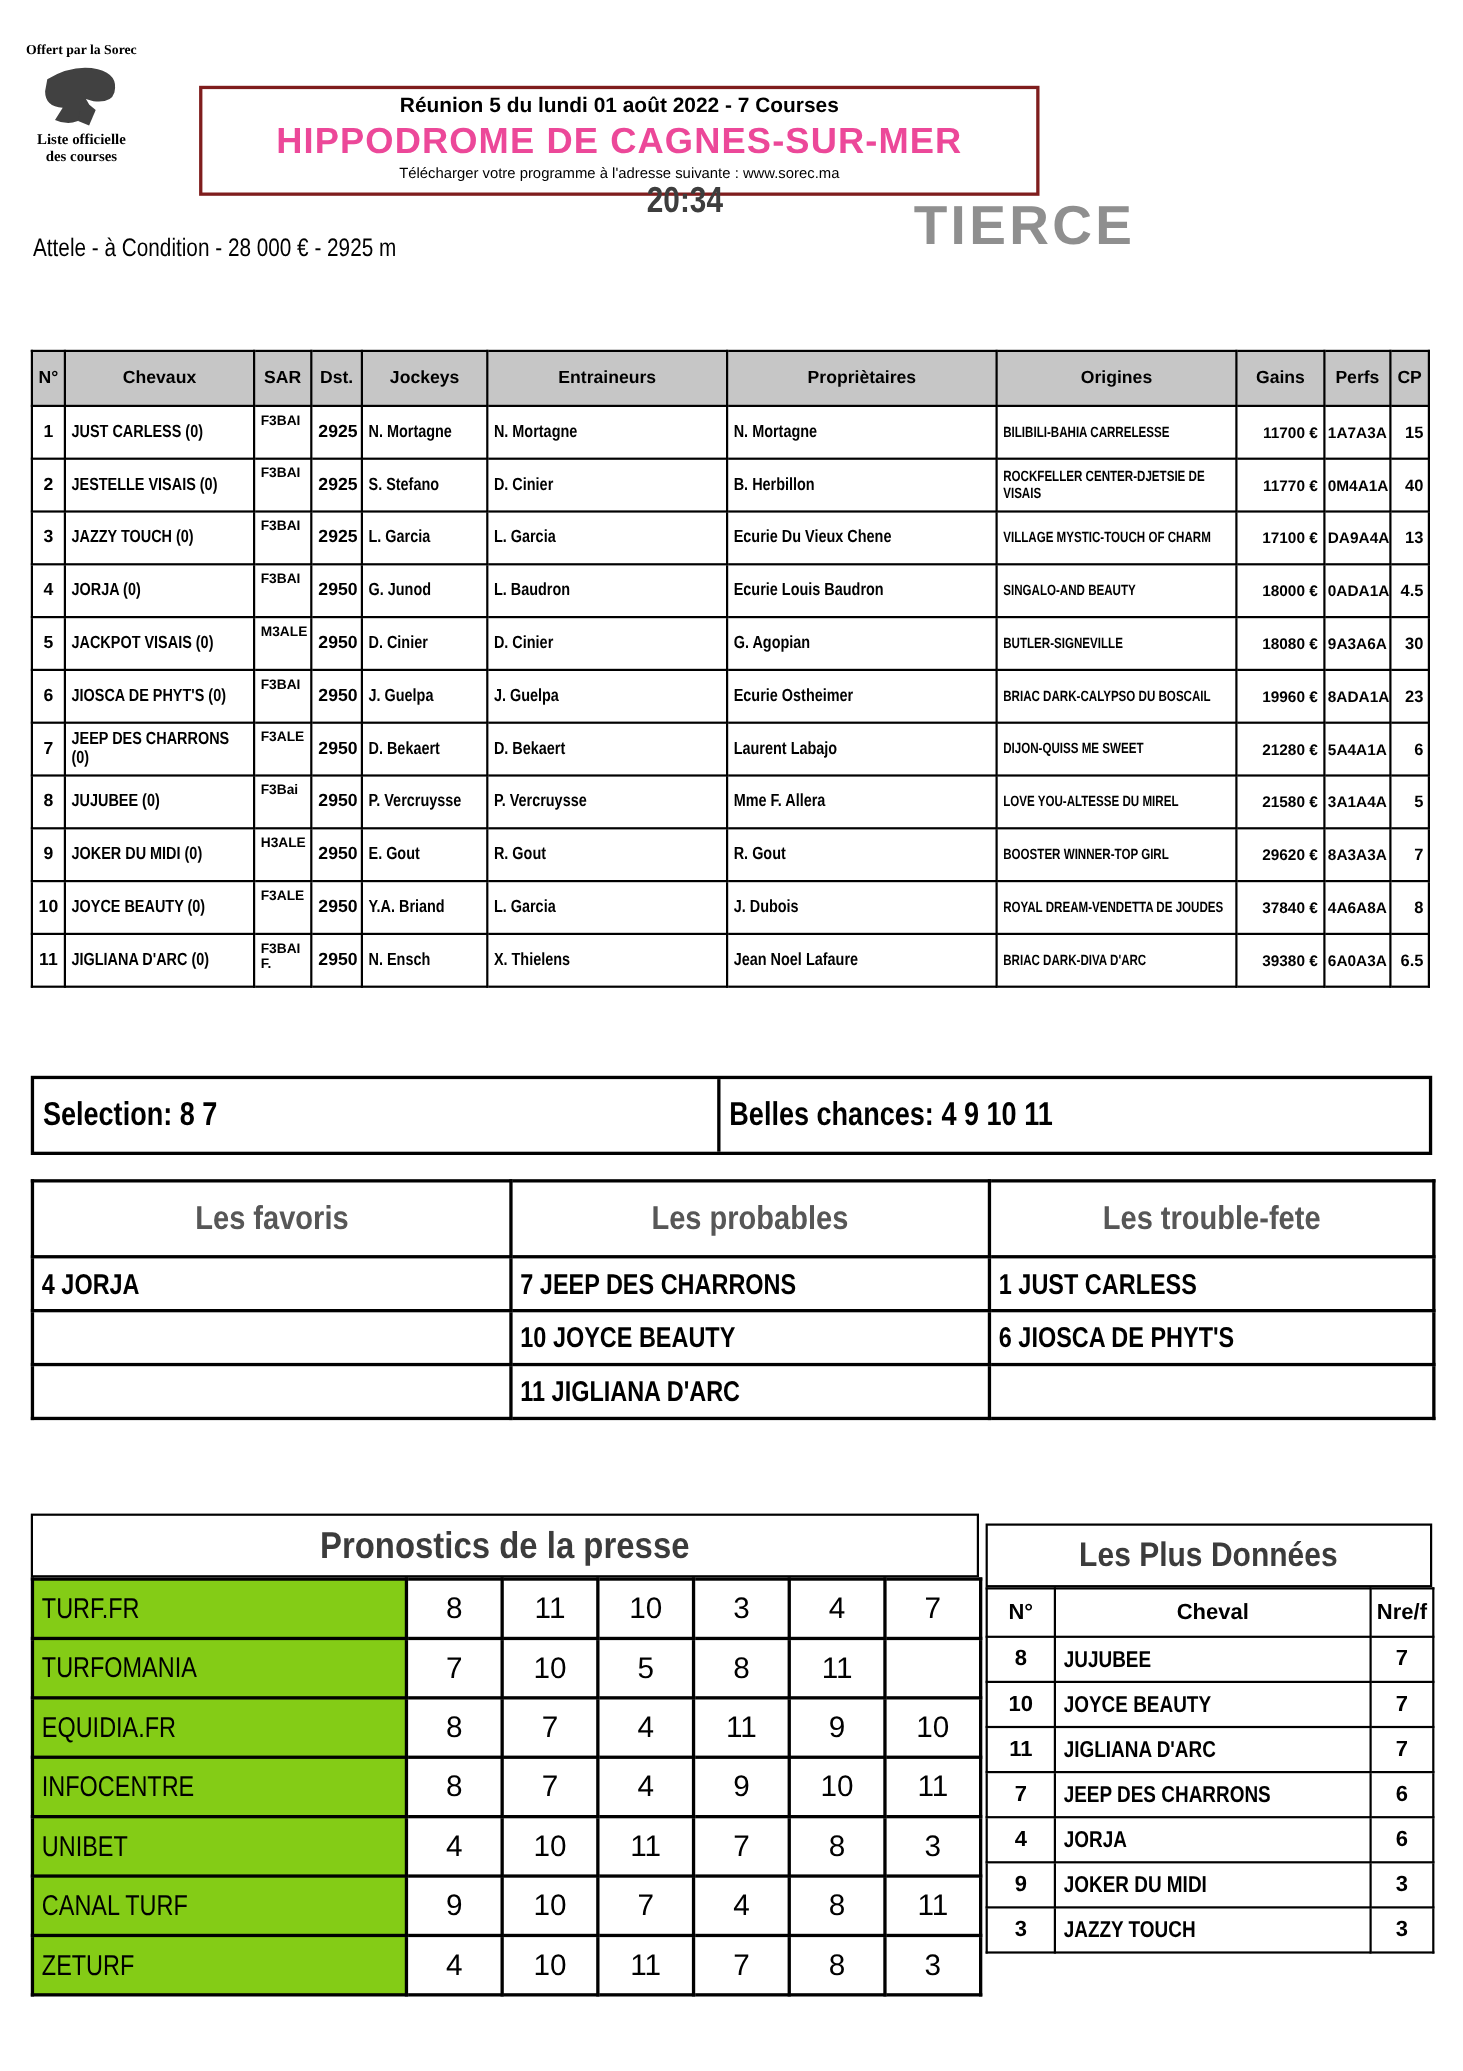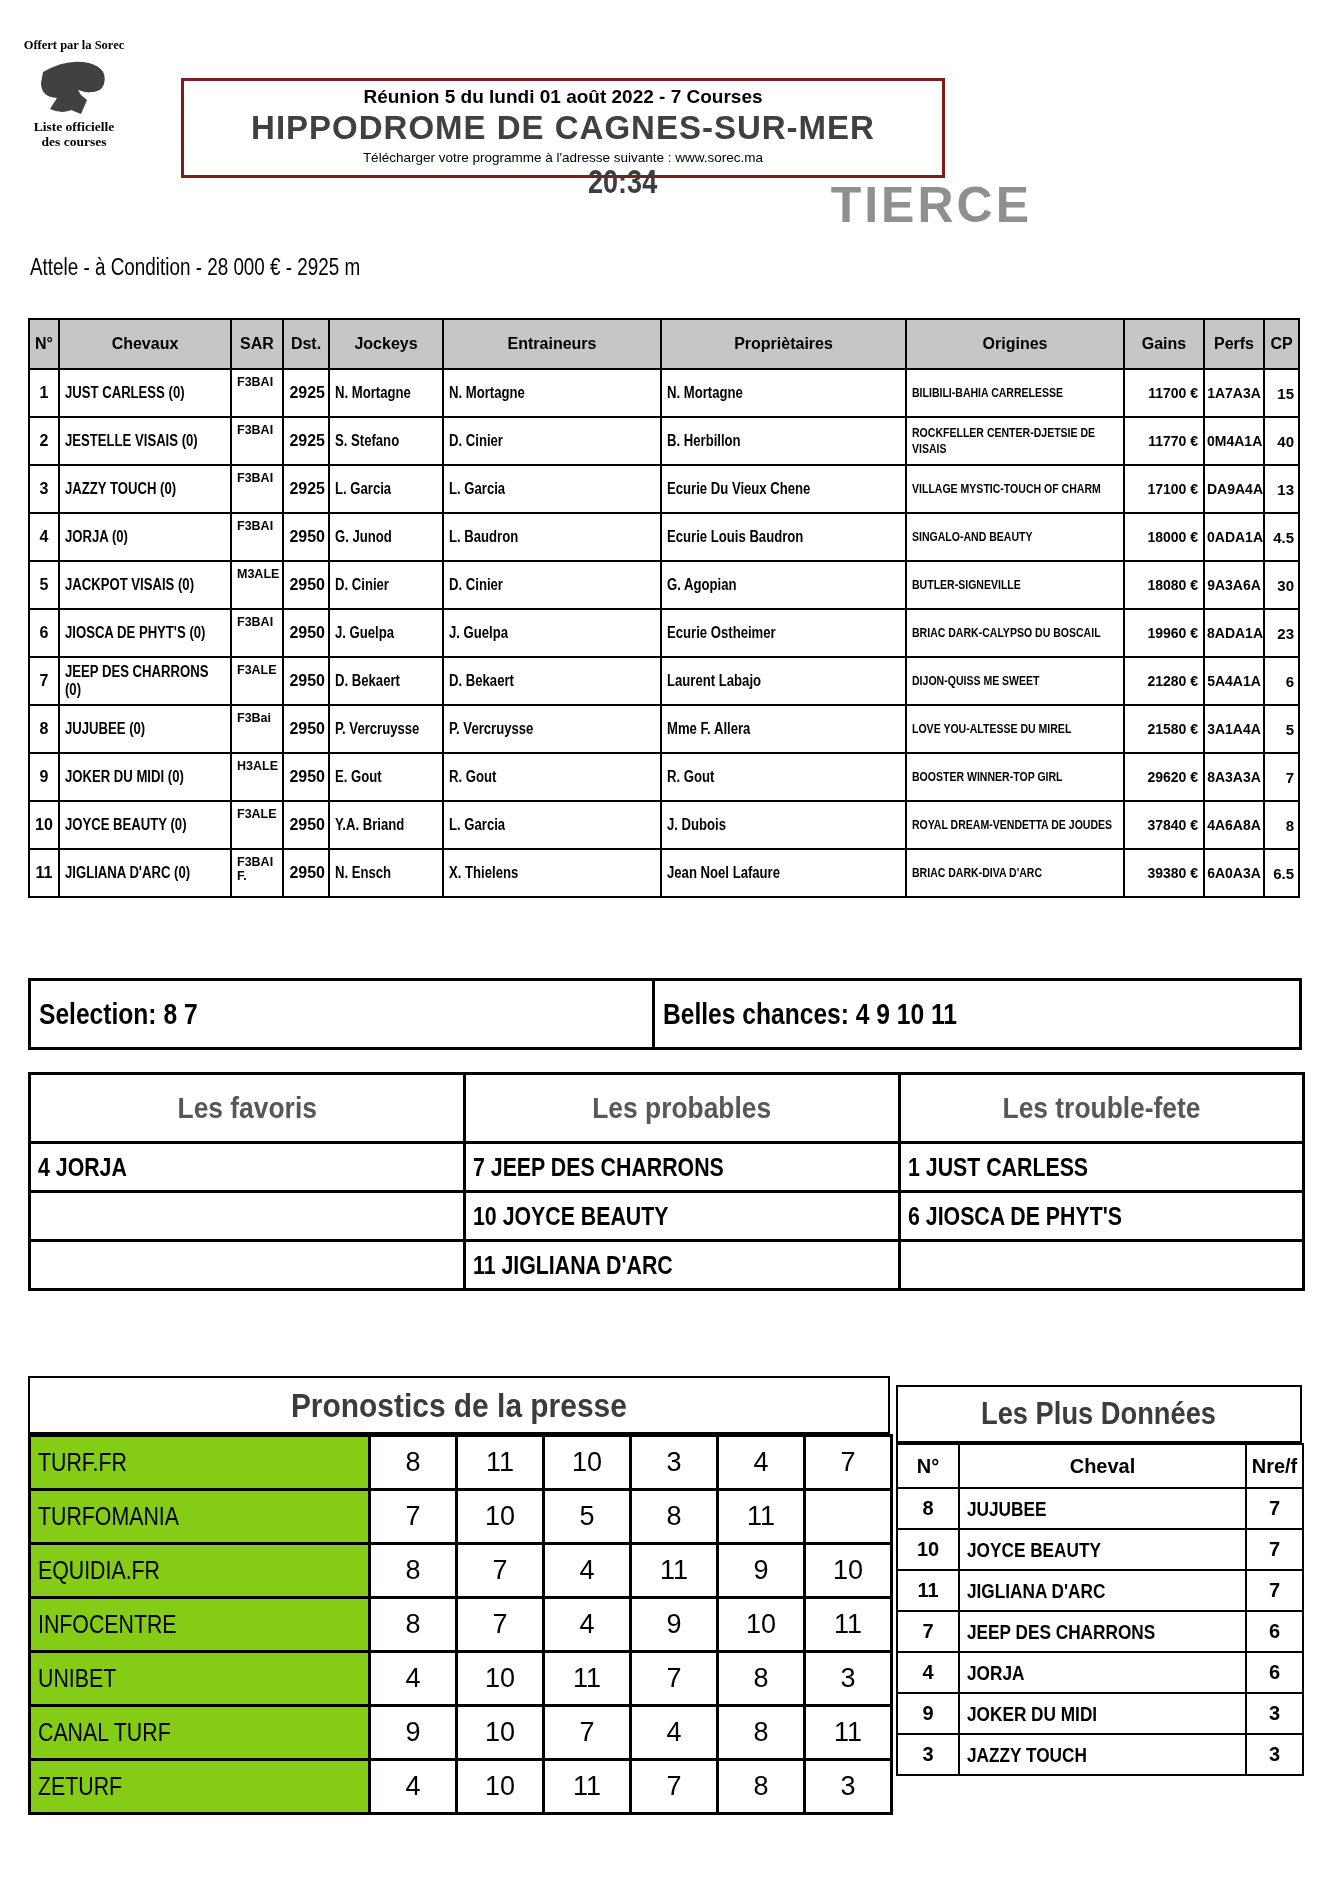--- a/index.html
+++ b/index.html
@@ -15,29 +15,29 @@
   
   .logo { position:absolute; left:16px; top:38px; width:116px; text-align:center;
           font-family:"Liberation Serif", serif; font-weight:bold; }
   .logo-top { font-size:12.5px; }
   .logo svg { display:block; margin:3px auto 2px auto; }
   .logo-b1, .logo-b2 { font-size:13.5px; line-height:1.1; }
 
   .header-box { position:absolute; left:181px; top:42px; width:764px; height:100px; box-sizing:border-box;
                 border:3px solid #7f1d1d; text-align:center; padding-top:5px;margin-top:36px; }
   .reunion { font-size:19px; font-weight:bold; }
-  .hippodrome { font-size:33px; font-weight:bold; color:#404040; letter-spacing:1px; margin-top:1px; }
+  .hippodrome { font-size:33px; font-weight:bold; color:#ec4899; letter-spacing:1px; margin-top:1px; }
   .download { font-size:13.5px; margin-top:3px; }
 
   
   .race-title { position:absolute; left:30px; top:163px; font-size:35px; font-weight:bold; }
   .race-time  { position:absolute; left:588px; top:163px; font-size:33px; font-weight:bold; color:#3d3d3d; }
   .bet-type   { position:absolute; right:298px; top:176px; font-size:50px; font-weight:bold;
                 color:#8f8f8f; letter-spacing:3px;margin-left:45px; }
-  .conditions { position:absolute; left:30px; top:212px; font-size:23px;margin-top:42px; }
+  .conditions { position:absolute; left:30px; top:212px; font-size:23px; }
 
   
   table { border-collapse:collapse; table-layout:fixed; }
   .runners { position:absolute; left:28px; top:318px; width:1270px; }
   .runners th { background:#c6c6c6; border:2px solid #000; font-size:16px; font-weight:bold;
                 height:44px; padding:2px; text-align:center; }
   .runners td { border:2px solid #000; height:48px; padding:3px 5px; box-sizing:border-box;
                 font-weight:bold; font-size:16px; vertical-align:middle; overflow:hidden; }
   .runners td:nth-child(1)  { text-align:center; }
   .runners td:nth-child(3)  { font-size:12.5px; vertical-align:top; padding-top:5px; }

